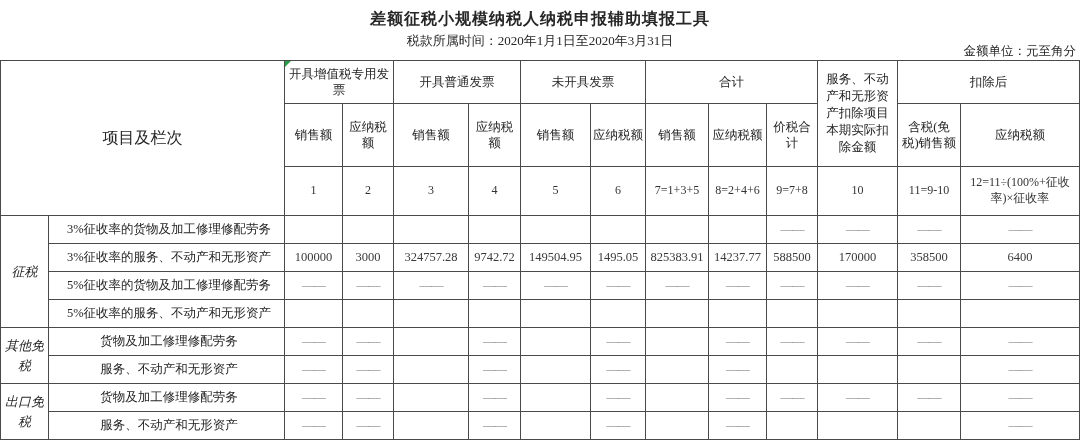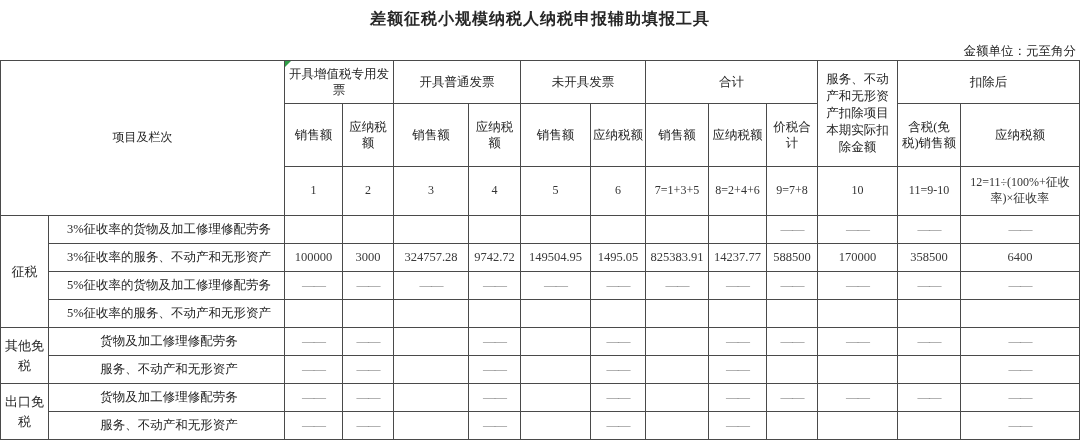--- a/index.html
+++ b/index.html
@@ -45,46 +45,47 @@
     vertical-align: middle;
     font-size: 12.5px;
     line-height: 1.3;
     padding: 1px 2px;
     overflow: hidden;
   }
   tr.row-a { height: 43px; }
   tr.row-b { height: 63px; }
   tr.row-c { height: 49px; }
   tr.data-row { height: 28px; }
-  td.corner { font-size: 12px; }
+  td.corner { font-size: 16px; }
   td.group-head { position: relative; }
   .green-marker {
     position: absolute;
     top: 0; left: 0;
     width: 0; height: 0;
     border-top: 6px solid #2e9e46;
     border-right: 6px solid transparent;
   }
   td.tall-head { font-size: 12.5px; line-height: 1.35; padding: 1px 3px; }
   td.num-head { font-size: 12px; color: #333333; }
-  td.group-label { font-size: 13px; line-height: 1.5; }
+  td.group-label { font-size: 13px; line-height: 1.5; font-style: italic; }
   td.row-label {
     text-align: center;
     padding-left: 7px;
     font-size: 12.5px;
     white-space: nowrap;
   }
   td.cell.value { color: #3a3a3a; margin-left: 24px; }
   td.cell.dash { color: #8c8c8c; letter-spacing: -1px; }
 </style>
 </head>
 <body>
 
 <div class="page">
   <div class="title">差额征税小规模纳税人纳税申报辅助填报工具</div>
+  <div class="subtitle">税款所属时间：2020年1月1日至2020年3月31日</div>
   <div class="unit-note">金额单位：元至角分</div>
 
   <table class="tax-table">
     <colgroup>
       <col style="width:48px">
         <col style="width:236px">
       <col style="width:58px">
         <col style="width:51px">
       <col style="width:75px">
         <col style="width:52px">

